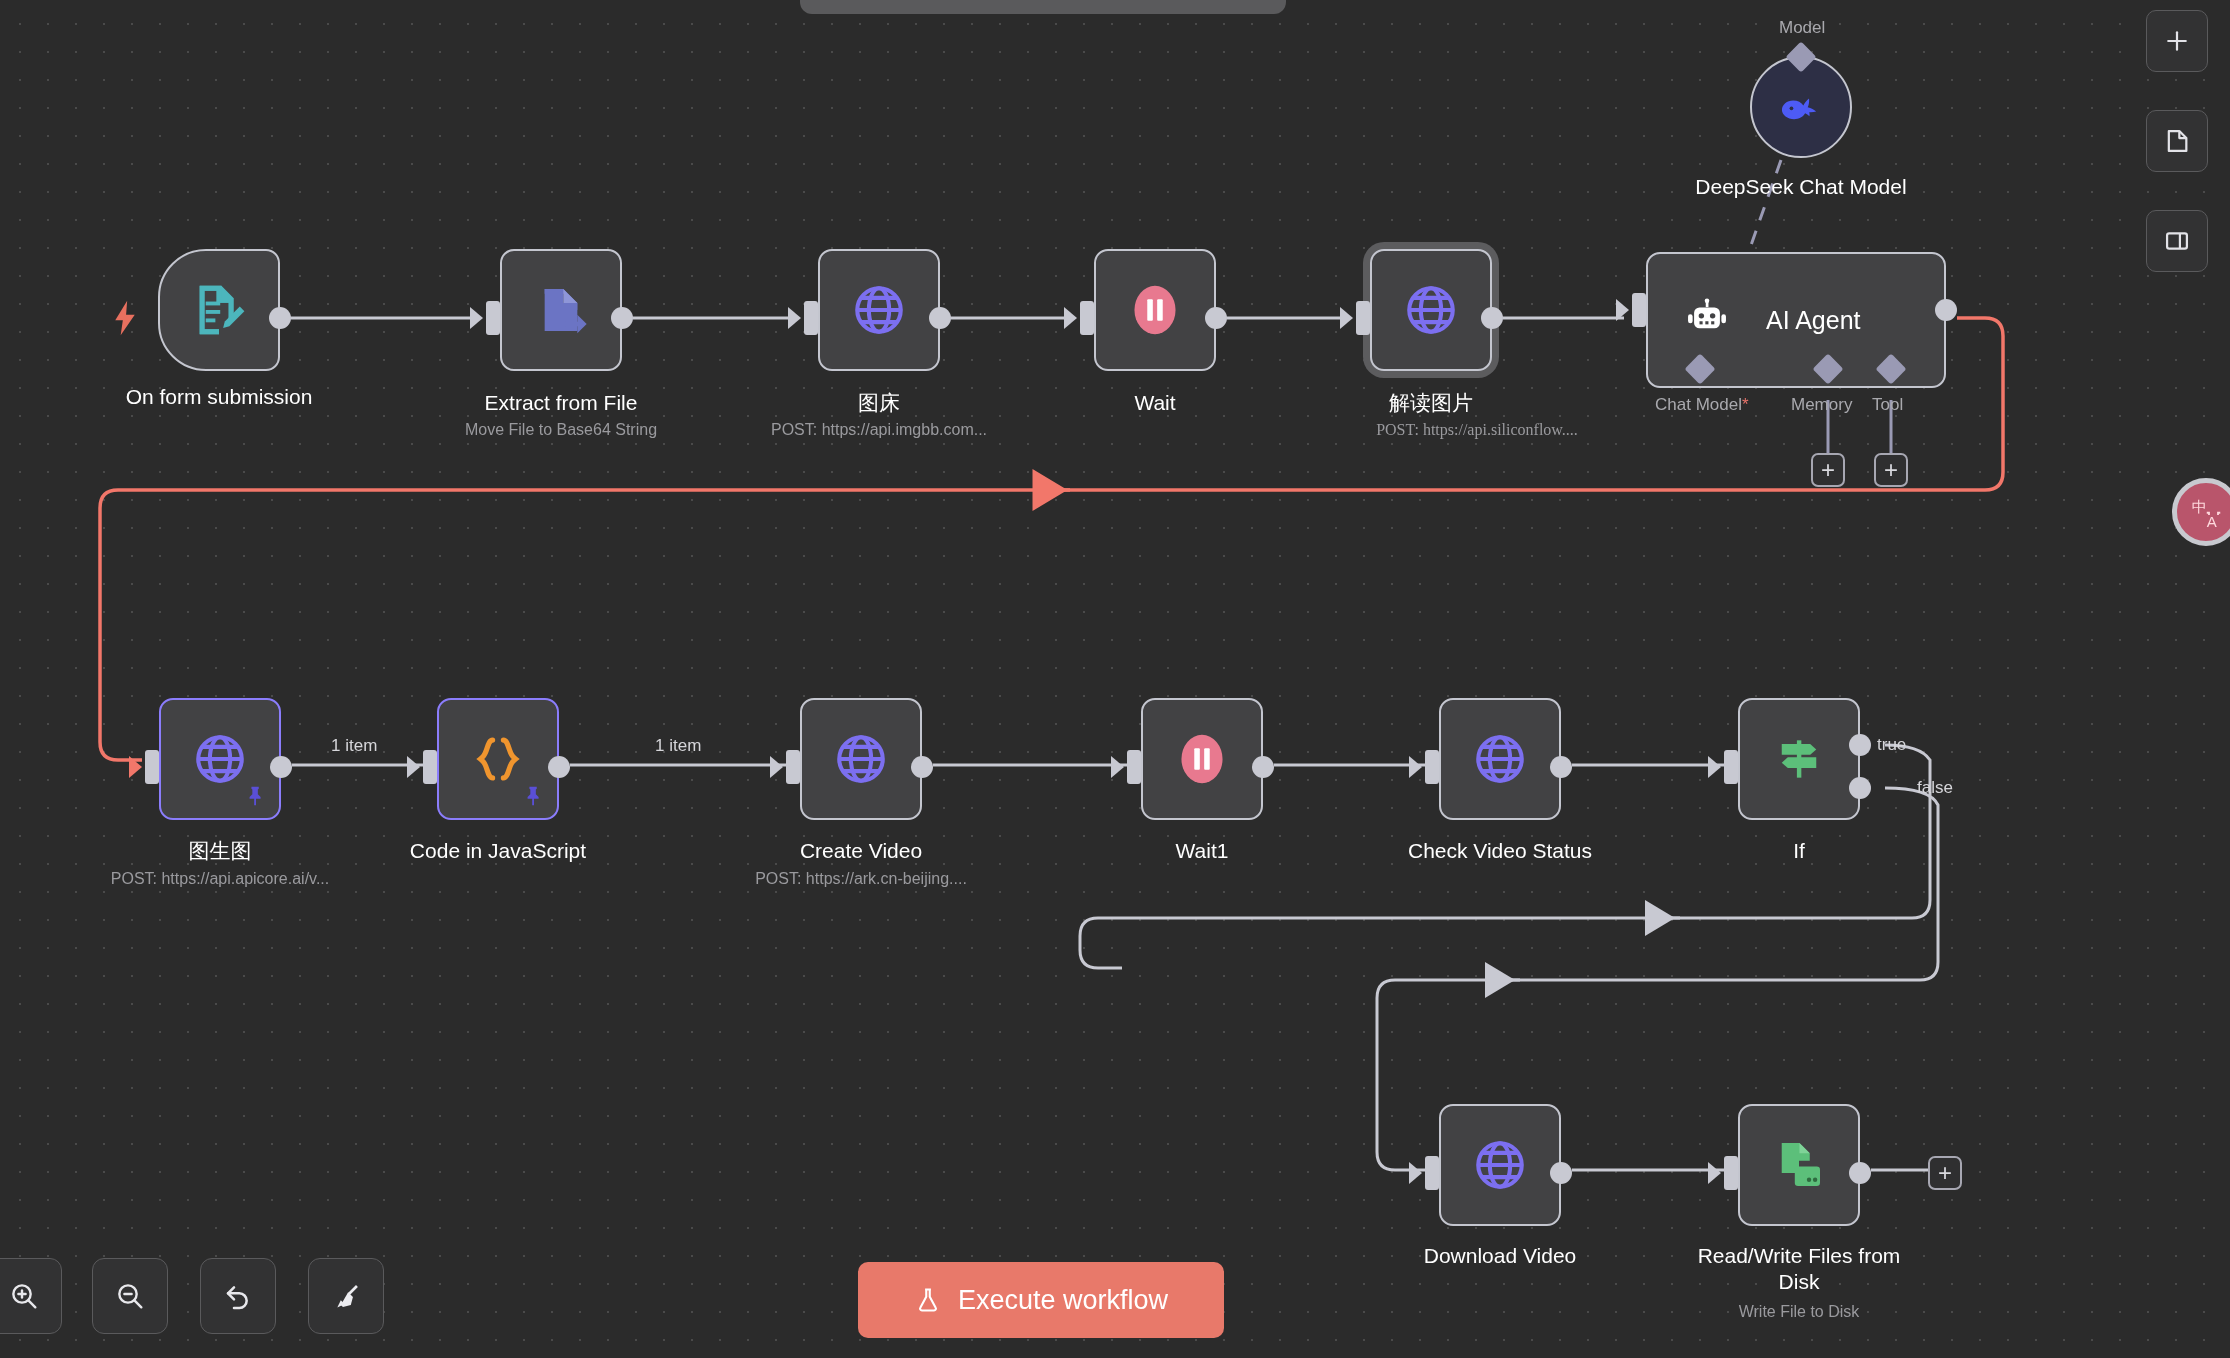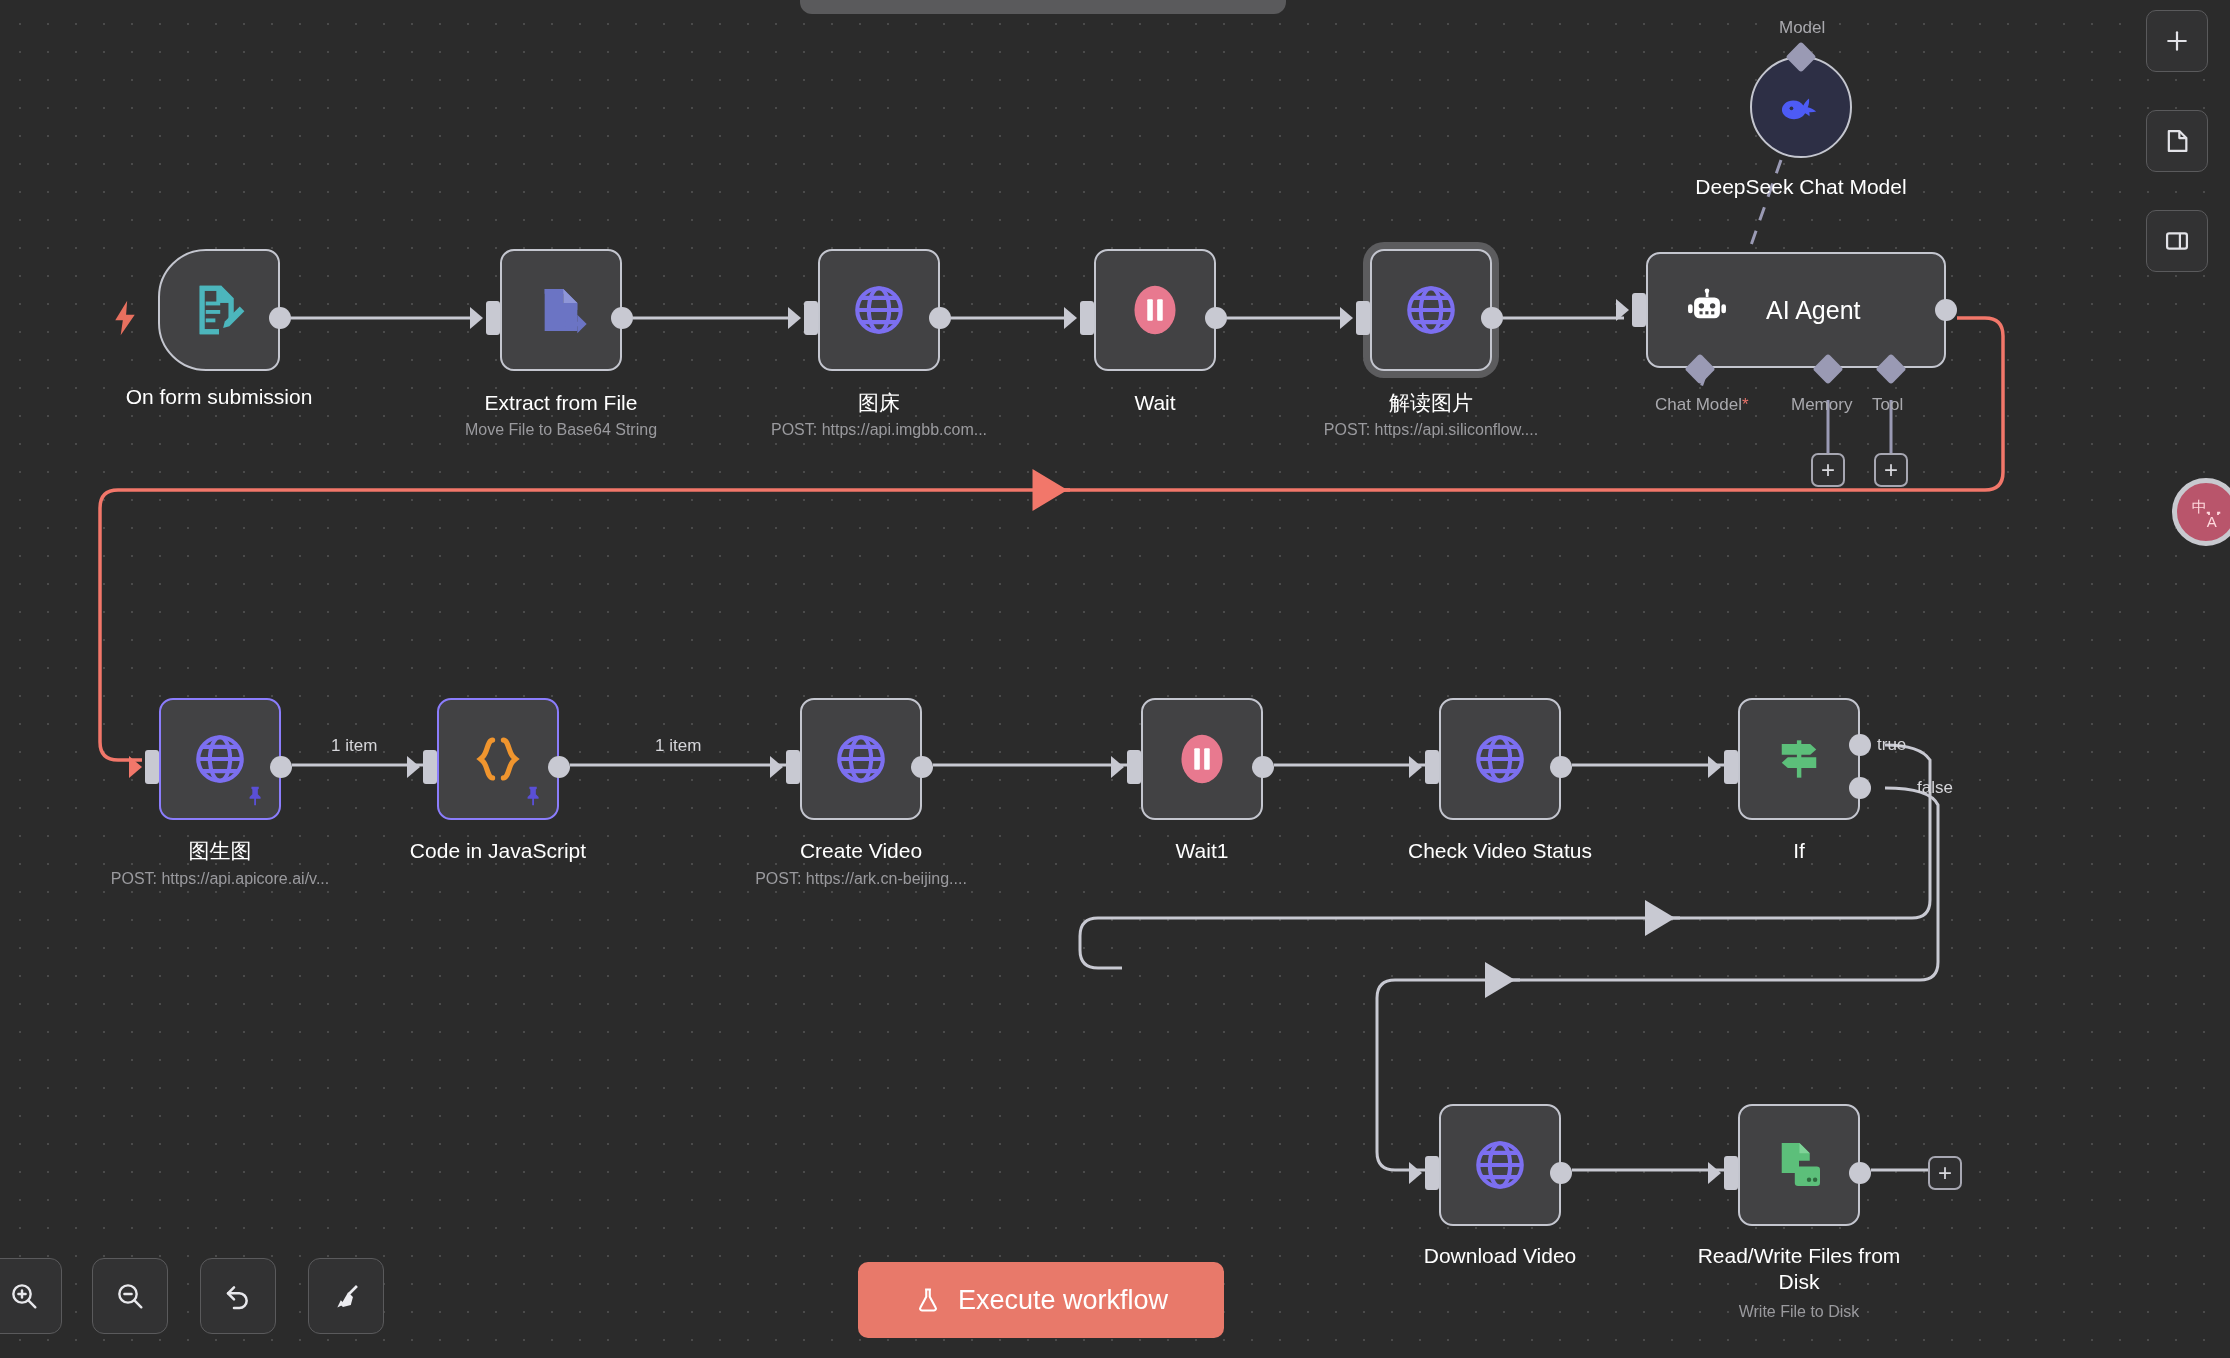--- a/index.html
+++ b/index.html
@@ -227,35 +227,35 @@
         <ellipse cx="12" cy="12" rx="4.2" ry="9"></ellipse>
       <line x1="3" y1="12" x2="21" y2="12"></line>
         <line x1="4.6" y1="7" x2="19.4" y2="7"></line>
         <line x1="4.6" y1="17" x2="19.4" y2="17"></line>
     </svg>
   </div>
   <div class="instub" style="left:1356px; top:301px;"></div>
   <div class="intri" style="left:1340px; top:307px;"></div>
   <div class="dot" style="left:1481px; top:307px;"></div>
   <div class="nlabel" style="left:1431px; top:390px;">解读图片</div>
-  <div class="nsub" style="left:1431px; top:420px;">POST: https://api.siliconflow....</div>
+  <div class="nsub" style="left:1477px; top:420px;font-family:Liberation Serif, serif;">POST: https://api.siliconflow....</div>
 
   <div style="position:absolute; left:1750px; top:56px; width:102px; height:102px;
               border-radius:50%; background:#2d2f45; border:2px solid #c4c6cf;
               display:flex; align-items:center; justify-content:center;">
     <svg width="52" height="52" viewBox="0 0 24 24">
       <path d="M3.2 13.4c0-2.5 2.3-4.4 5.2-4.4 2.1 0 3.8.9 4.7 2.3.6-1.1 1.5-2.3 2.6-3.2.2 1.6-.1 3-.6 4 1.6.3 3 1.1 3.9 2-1 .3-2.2.4-3.2.3.2.6.2 1.3.1 1.9-.6-.6-1.3-1.1-2-1.4-.9 1.6-2.8 2.7-5.1 2.7-3 0-5.6-1.9-5.6-4.2z" fill="#4d5bf5"></path>
       <circle cx="7.6" cy="12.6" r="0.85" fill="#2d2f45"></circle>
     </svg>
   </div>
   <div class="diamond" style="left:1790px; top:46px;"></div>
   <div class="conn-label" style="left:1779px; top:18px;">Model</div>
   <div class="nlabel wrap" style="left:1801px; top:174px;">DeepSeek Chat Model</div>
 
-  <div class="node wide" style="left:1646px; top:252px; width:300px; height:116px;">
+  <div class="node wide" style="left:1646px; top:252px; width:300px; height:136px;">
     <svg width="50" height="50" viewBox="0 0 24 24">
       <rect x="11.4" y="3.2" width="1.3" height="2.6" fill="#fff"></rect>
       <circle cx="12" cy="2.8" r="1.1" fill="#fff"></circle>
       <rect x="5.8" y="6" width="12.4" height="10" rx="2.6" fill="#fff"></rect>
       <rect x="2.9" y="9.2" width="2.2" height="4.4" rx="1.1" fill="#fff"></rect>
       <rect x="18.9" y="9.2" width="2.2" height="4.4" rx="1.1" fill="#fff"></rect>
       <circle cx="9.3" cy="10" r="1.3" fill="#424244"></circle>
       <circle cx="14.7" cy="10" r="1.3" fill="#424244"></circle>
       <rect x="8.4" y="12.6" width="1.5" height="1.5" fill="#424244"></rect>
       <rect x="11.2" y="12.6" width="1.5" height="1.5" fill="#424244"></rect>

